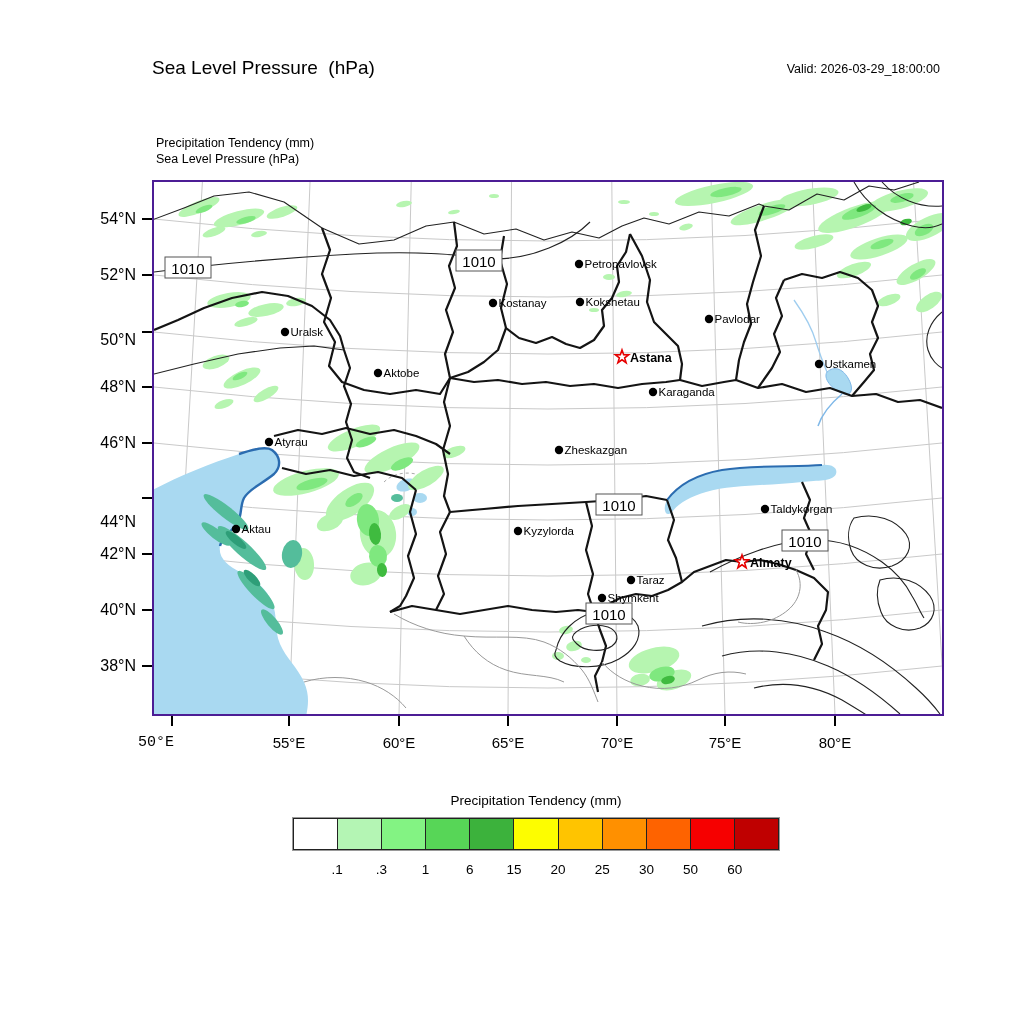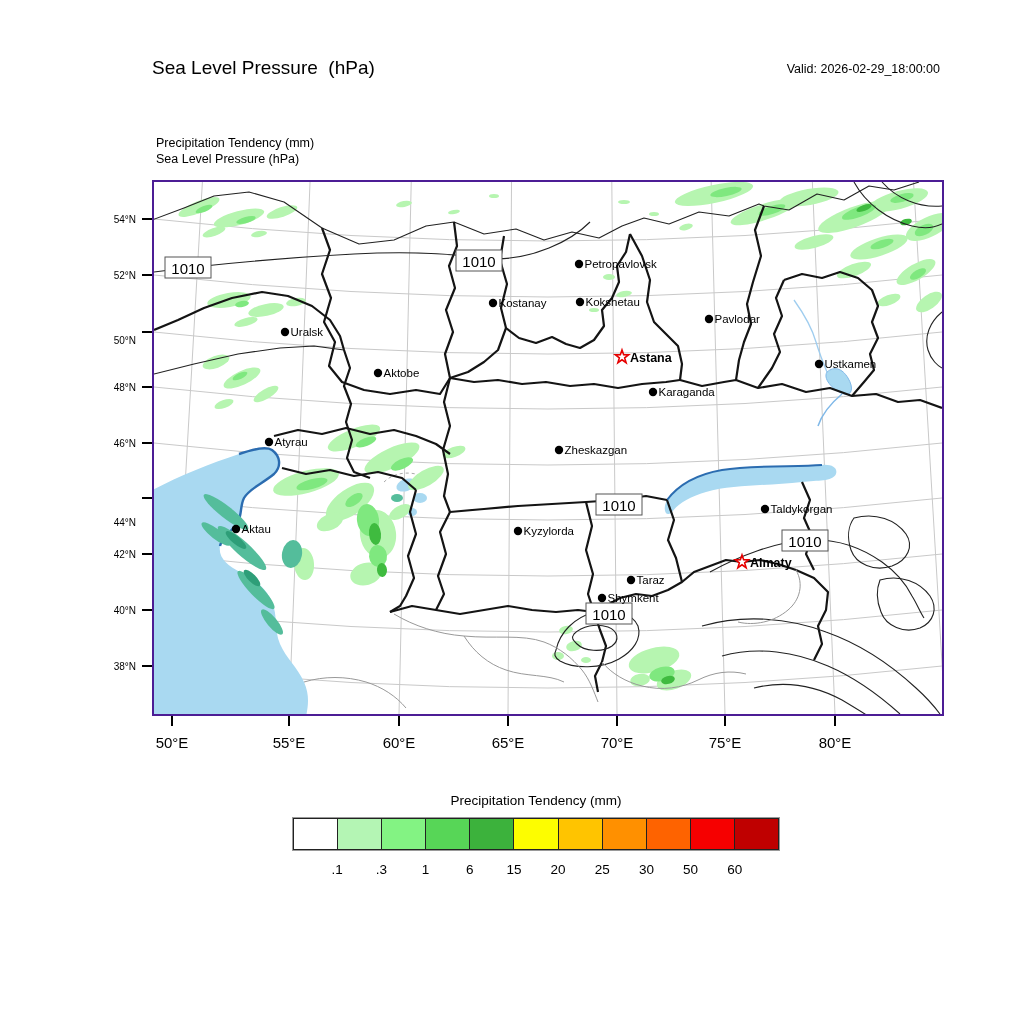--- a/index.html
+++ b/index.html
@@ -1,41 +1,41 @@
 <!DOCTYPE html>
 <html><head>
 <meta charset="utf-8">
 <style>
   html,body{margin:0;padding:0;background:#fff;}
   body{width:1024px;height:1024px;position:relative;font-family:"Liberation Sans",sans-serif;color:#000;overflow:hidden;}
   .hdr{position:absolute;left:152px;top:8px;font-size:19px;line-height:24px;white-space:pre;}
   .initvalid{position:absolute;right:84px;top:62px;width:400px;text-align:right;font-size:12.5px;line-height:15px;}
   .maplegend{position:absolute;left:156px;top:136px;font-size:12.5px;line-height:15.5px;}
   .plot{position:absolute;left:152px;top:180px;width:788px;height:532px;border:2px solid #4c1d95;box-sizing:content-box;background:#fff;}
-  .latlab{position:absolute;width:60px;text-align:right;font-size:10px;transform:translateY(-50%);}
+  .latlab{position:absolute;width:60px;text-align:right;font-size:16px;transform:translateY(-50%);}
   .lonlab{position:absolute;width:60px;text-align:center;font-size:15px;transform:translateX(-50%);}
   .tick{position:absolute;background:#000;}
   .cb-title{position:absolute;left:336px;top:793px;width:400px;text-align:center;font-size:13.5px;}
   .cbar{position:absolute;left:293px;top:818px;width:486px;height:32px;display:flex;outline:1px solid #9a9a9a;}
   .cbar .cell{flex:1;border:1px solid #222;border-right:none;box-sizing:border-box;}
   .cbar .cell:last-child{border-right:1px solid #222;}
   .cblab{position:absolute;top:862px;font-size:13.5px;transform:translateX(-50%);}
   svg text{font-family:"Liberation Sans",sans-serif;}
   .citylab{font-size:11.5px;fill:#000;}
   .citylab.cap{font-size:12.5px;font-weight:bold;}
   .plabel{font-size:15px;fill:#000;}
 </style>
 </head>
 <body>
 
 <div class="hdr">
   <div>Sea Level Pressure  (hPa)</div>
 </div>
 <div class="initvalid">
-  <div>Valid: 2026-02-29_18:00:00</div>
+  <div>Valid: 2026-03-29_18:00:00</div>
 </div>
 
 <div class="maplegend">
   <div>Precipitation Tendency   (mm)</div>
   <div>Sea Level Pressure   (hPa)</div>
 </div>
 
 <div class="plot">
   <svg id="mapsvg" width="788" height="532" viewBox="0 0 788 532">
     <defs>
@@ -327,21 +327,21 @@
     <div class="latlab" style="left: 76px; top: 522px;">44°N</div>
     <div class="tick" style="left: 142px; top: 497px; width: 10px; height: 2px;"></div>
     <div class="latlab" style="left: 76px; top: 554px;">42°N</div>
     <div class="tick" style="left: 142px; top: 553px; width: 10px; height: 2px;"></div>
     <div class="latlab" style="left: 76px; top: 610px;">40°N</div>
     <div class="tick" style="left: 142px; top: 609px; width: 10px; height: 2px;"></div>
     <div class="latlab" style="left: 76px; top: 666px;">38°N</div>
     <div class="tick" style="left: 142px; top: 665px; width: 10px; height: 2px;"></div>
   </div>
 <div id="lon-axis">
-    <div class="lonlab" style="left: 172px; top: 734px;">50°E</div>
+    <div class="lonlab" style="left: 156px; top: 734px; font-family: Liberation Mono, monospace;">50°E</div>
     <div class="tick" style="left: 171px; top: 716px; width: 2px; height: 10px;"></div>
     <div class="lonlab" style="left: 289px; top: 734px;">55°E</div>
     <div class="tick" style="left: 288px; top: 716px; width: 2px; height: 10px;"></div>
     <div class="lonlab" style="left: 399px; top: 734px;">60°E</div>
     <div class="tick" style="left: 398px; top: 716px; width: 2px; height: 10px;"></div>
     <div class="lonlab" style="left: 508px; top: 734px;">65°E</div>
     <div class="tick" style="left: 507px; top: 716px; width: 2px; height: 10px;"></div>
     <div class="lonlab" style="left: 617px; top: 734px;">70°E</div>
     <div class="tick" style="left: 616px; top: 716px; width: 2px; height: 10px;"></div>
     <div class="lonlab" style="left: 725px; top: 734px;">75°E</div>

